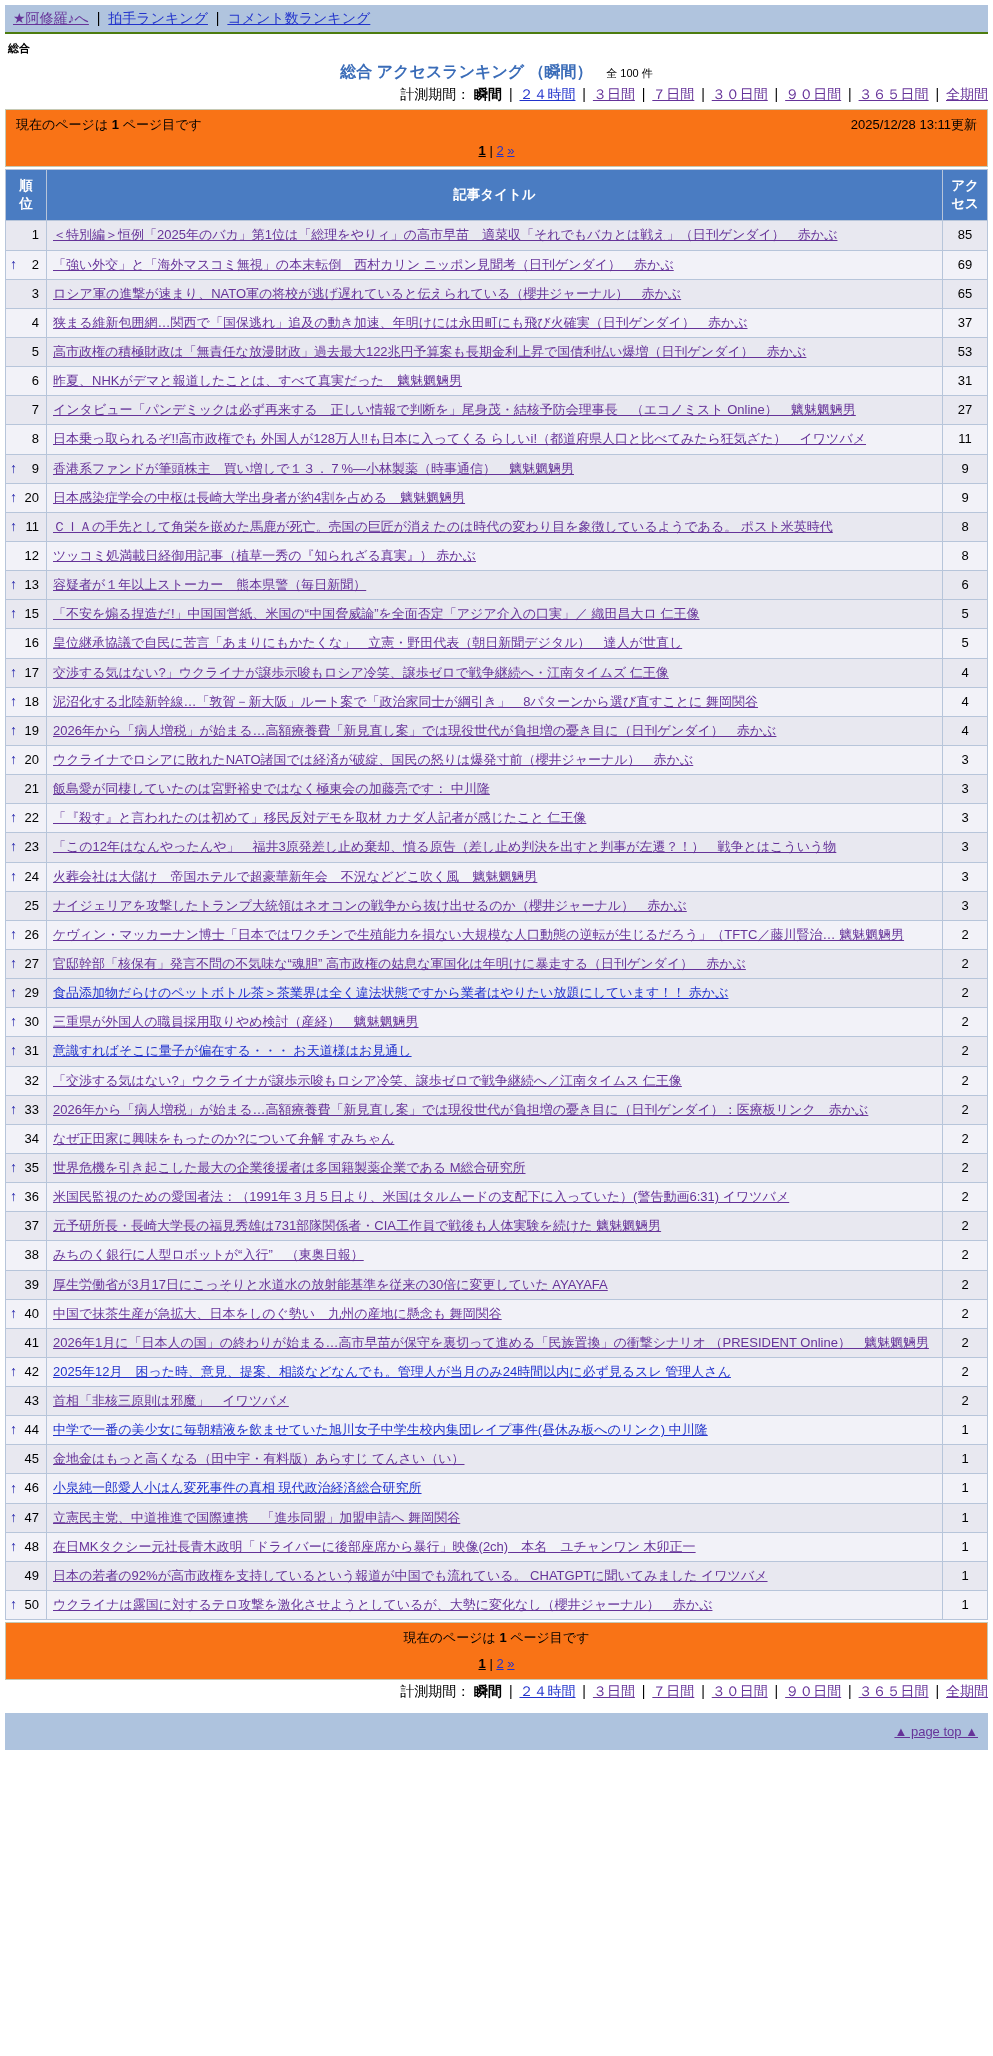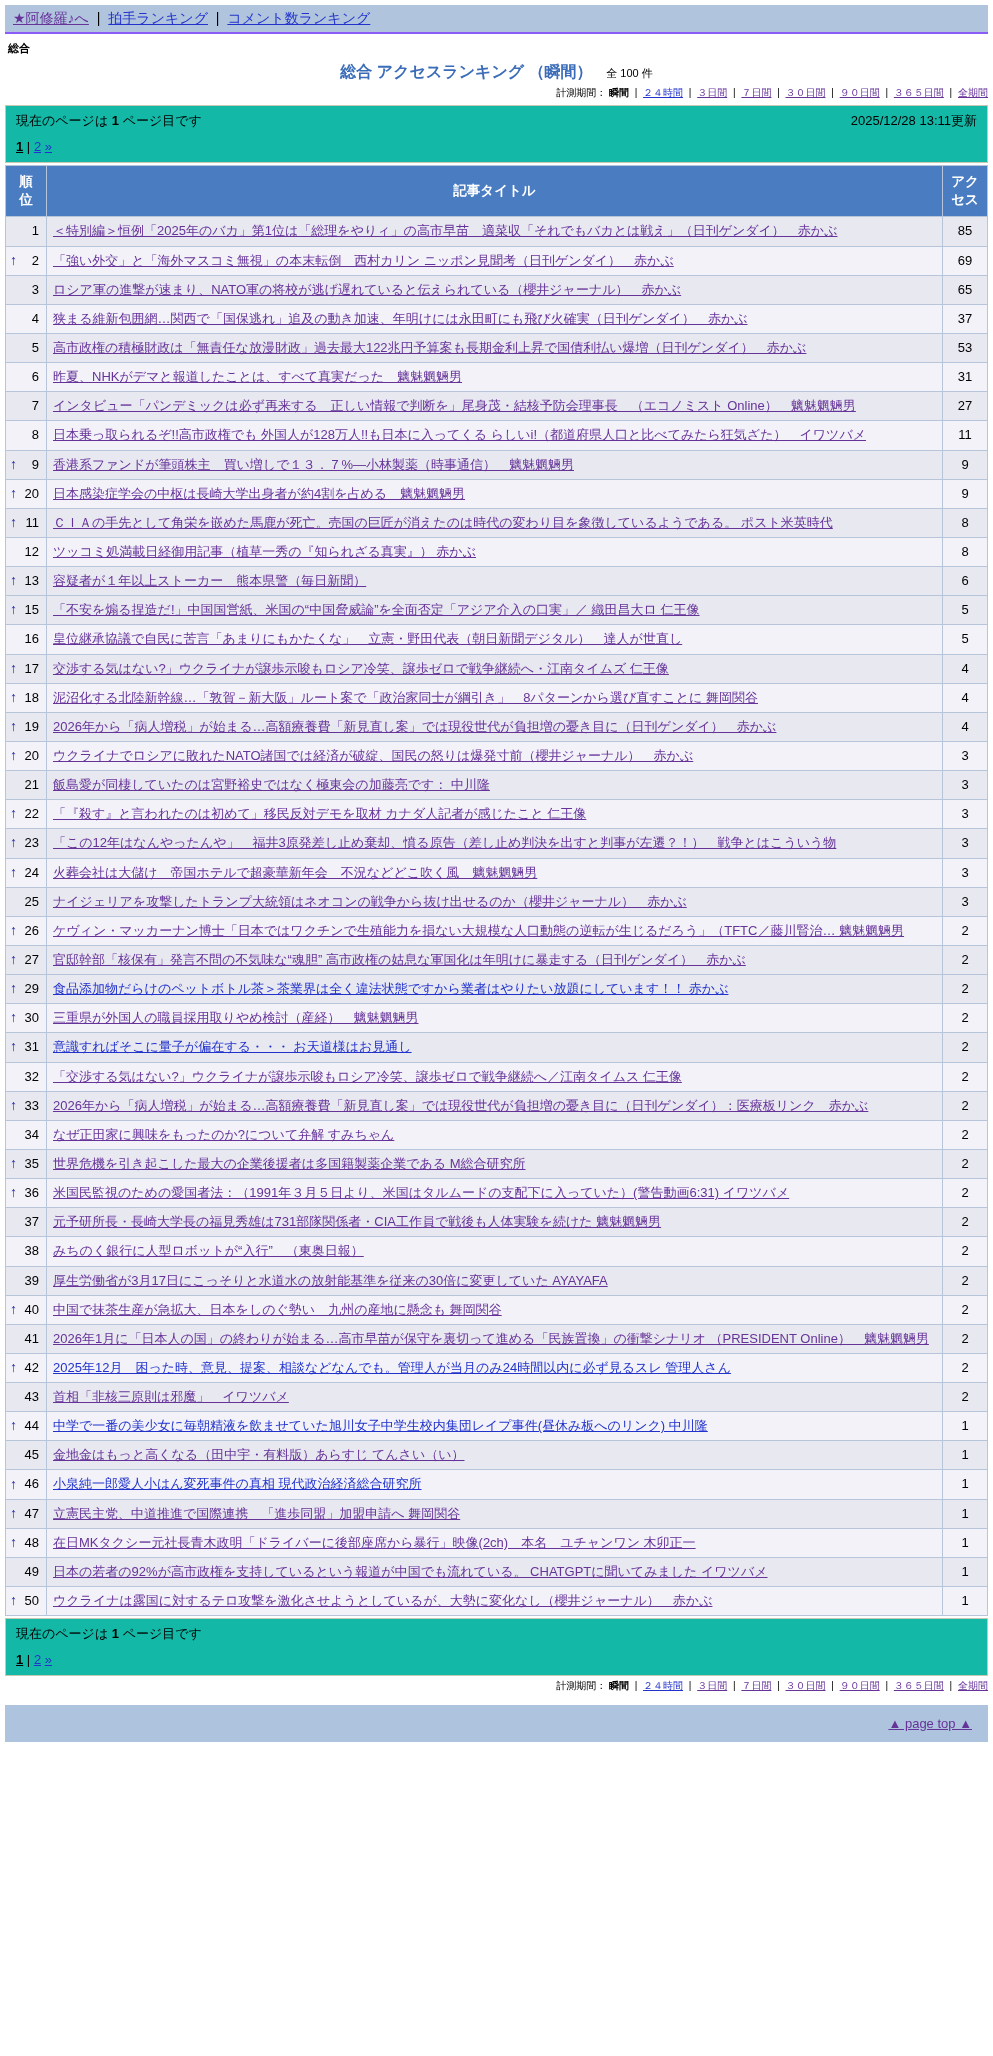--- a/index.html
+++ b/index.html
@@ -5,38 +5,38 @@
   html,body { margin:0; padding:0; background:#ffffff; }
   body {
     font-family:"Liberation Sans","DejaVu Sans",sans-serif;
     font-size:13px; color:#000; padding:5px 5px 30px 5px;
   }
   a { text-decoration:underline; cursor:pointer; }
   .link-blue { color:#2233cc; }
   .link-visited { color:#663399; }
 
   .topbar {
-    background:#b0c4de; border-bottom:2px solid #8b5cf6;
+    background:#b0c4de; border-bottom:2px solid #4d7c0f;
     padding:5px 8px 4px 8px; font-size:14px;
   }
   .topbar .sep { color:#000; margin:0 4px; }
 
   .board-label { font-weight:bold; font-size:11px; margin:7px 2px 0 3px; }
 
   .title-line { text-align:center; margin:6px 0 2px 0; }
   .page-title { color:#3a6cb8; font-weight:bold; font-size:16px; }
   .total-count { font-size:11px; color:#000; margin-left:10px; }
 
-  .period-line { text-align:right; margin:3px 0 5px 0; font-size:10px; }
+  .period-line { text-align:right; margin:3px 0 5px 0; font-size:14px; }
   .period-line .sep { color:#000; margin:0 3px; }
   .period-current { font-weight:bold; color:#000; }
 
   .info-box {
-    border:1px solid #c5c9b4; background:#14b8a6;
-    padding:6px 10px 8px 10px; margin:2px 0;
+    border:1px solid #c5c9b4; background:#f97316;
+    padding:6px 10px 8px 10px; margin:2px 0;text-align:center;
   }
   .info-top { display:flex; justify-content:space-between; align-items:flex-start; }
   .pagination { margin-top:9px; font-size:13px; }
   .page-current { font-weight:bold; color:#000; text-decoration:underline; }
 
   table.ranking { width:100%; border-collapse:collapse; margin-top:0; font-size:13px; table-layout:fixed; }
   .ranking th {
     background:#4a7cc2; color:#fff; font-weight:bold;
     border:1px solid #b7c5da; padding:7px 2px; text-align:center; font-size:13.5px;
   }
@@ -45,21 +45,21 @@
   .ranking th.rank-h span { display:inline-block; width:1.1em; line-height:1.35; }
   .ranking th.access-h span { display:inline-block; width:2.2em; line-height:1.35; }
   .ranking td { border:1px solid #b7c5da; padding:4px 6px; line-height:1.55; vertical-align:middle; }
   tr.row-odd td  { background:#e8e8f0; }
   tr.row-even td { background:#f2f2f8; }
   td.rank { text-align:right; white-space:nowrap; padding-left:18px; padding-right:7px; position:relative; }
   .up-arrow { position:absolute; left:4px; top:50%; transform:translateY(-50%); color:#2222aa; font-weight:bold; font-size:14px; }
   td.access { text-align:center; }
   td.atitle a { word-break:break-all; }
 
-  .bottombar { background:#aec3de; text-align:right; padding:11px 16px; margin-top:12px; }
+  .bottombar { background:#aec3de; text-align:right; padding:11px 10px; margin-top:12px; }
   .pagetop-link { color:#663399; font-size:13px; }
 </style>
 </head>
 <body>
 
 <div class="topbar" id="topbar"><a href="#" class="link-visited">★阿修羅♪へ</a><span class="sep"> | </span><a href="#" class="link-blue">拍手ランキング</a><span class="sep"> | </span><a href="#" class="link-blue">コメント数ランキング</a></div>
 
 <div class="board-label">総合</div>
 
 <div class="title-line">

